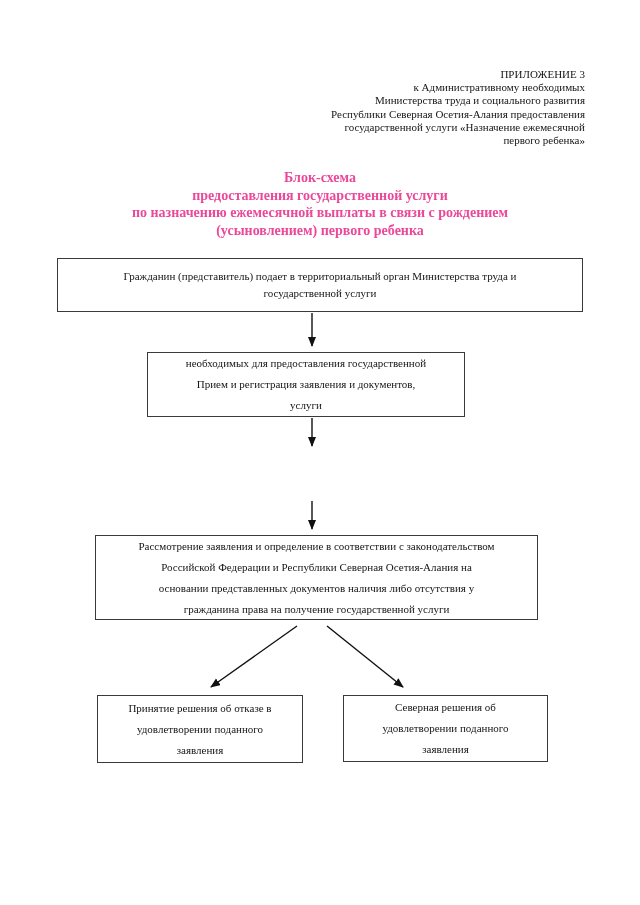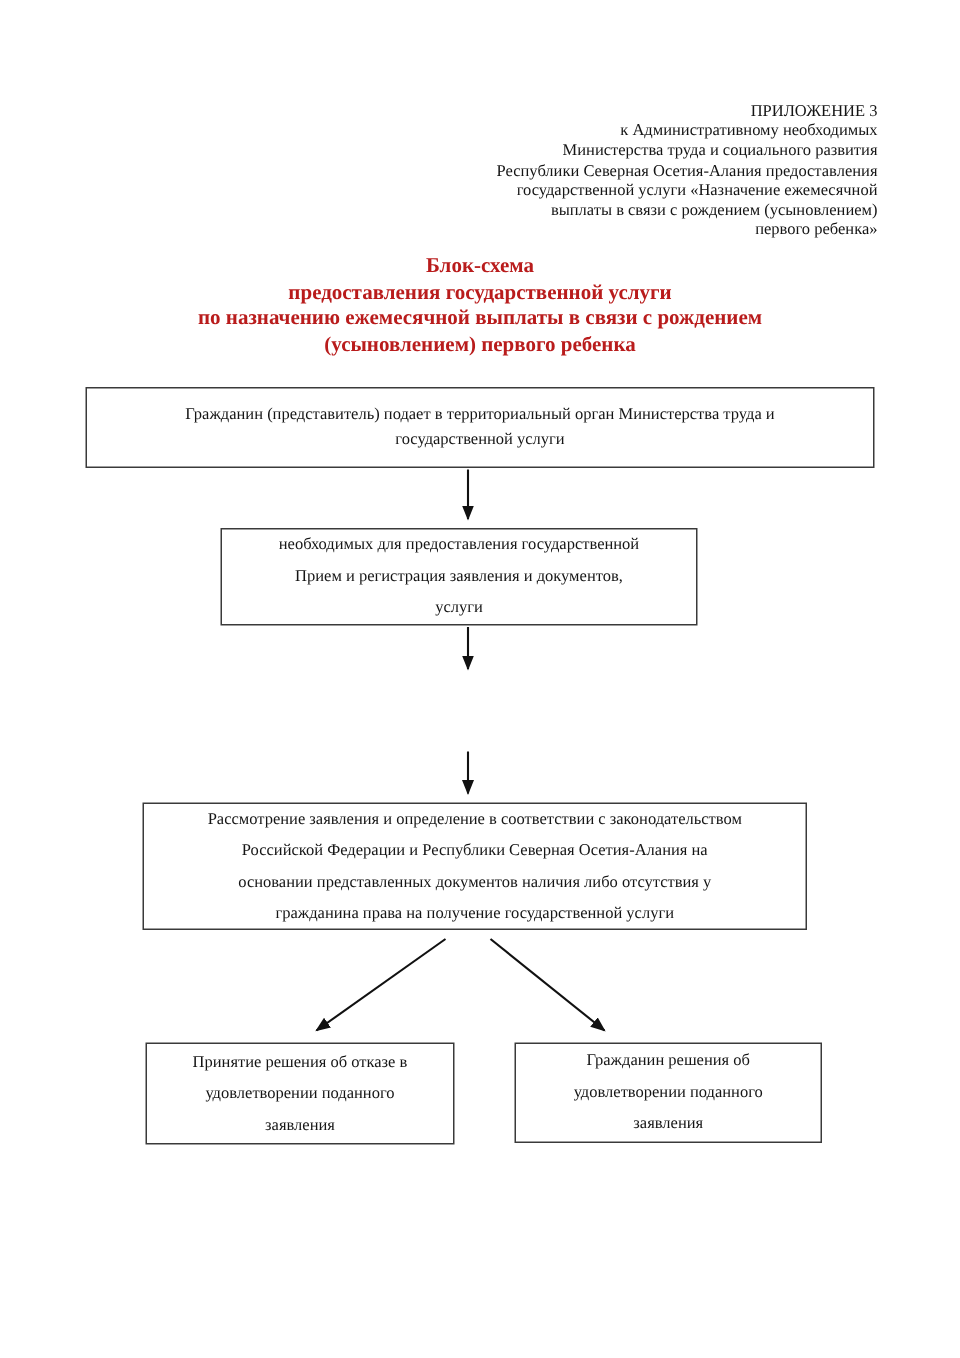--- a/index.html
+++ b/index.html
@@ -26,21 +26,21 @@
   
   .doc-title {
     position: absolute;
     top: 169px;
     left: 0;
     width: 640px;
     text-align: center;
     font-weight: bold;
     font-size: 14px;
     line-height: 17.5px;
-    color: #b91c1c;
+    color: #ec4899;
   }
   
   .fbox {
     position: absolute;
     box-sizing: border-box;
     border: 1px solid #3a3a3a;
     background: #ffffff;
     display: flex;
     flex-direction: column;
     justify-content: center;
@@ -69,21 +69,20 @@
 <body>
 
 <div class="page">
 
   <div class="appendix">
     <div>ПРИЛОЖЕНИЕ 3</div>
     <div>к Административному необходимых</div>
     <div>Министерства труда и социального развития</div>
     <div>Республики Северная Осетия-Алания предоставления</div>
     <div>государственной услуги «Назначение ежемесячной</div>
-    <div>выплаты в связи с рождением (усыновлением)</div>
     <div>первого ребенка»</div>
   </div>
 
   <div class="doc-title">
     <div>Блок-схема</div>
     <div>предоставления государственной услуги</div>
     <div>по назначению ежемесячной выплаты в связи с рождением</div>
     <div>(усыновлением) первого ребенка</div>
   </div>
 
@@ -119,18 +118,18 @@
     <div class="bline">гражданина права на получение государственной услуги</div>
   </div>
 
   <div class="fbox box-5">
     <div class="bline">Принятие решения об отказе в</div>
     <div class="bline">удовлетворении поданного</div>
     <div class="bline">заявления</div>
   </div>
 
   <div class="fbox box-6">
-    <div class="bline">Гражданин решения об</div>
+    <div class="bline">Северная решения об</div>
     <div class="bline">удовлетворении поданного</div>
     <div class="bline">заявления</div>
   </div>
 
 </div>
 
 </body></html>

